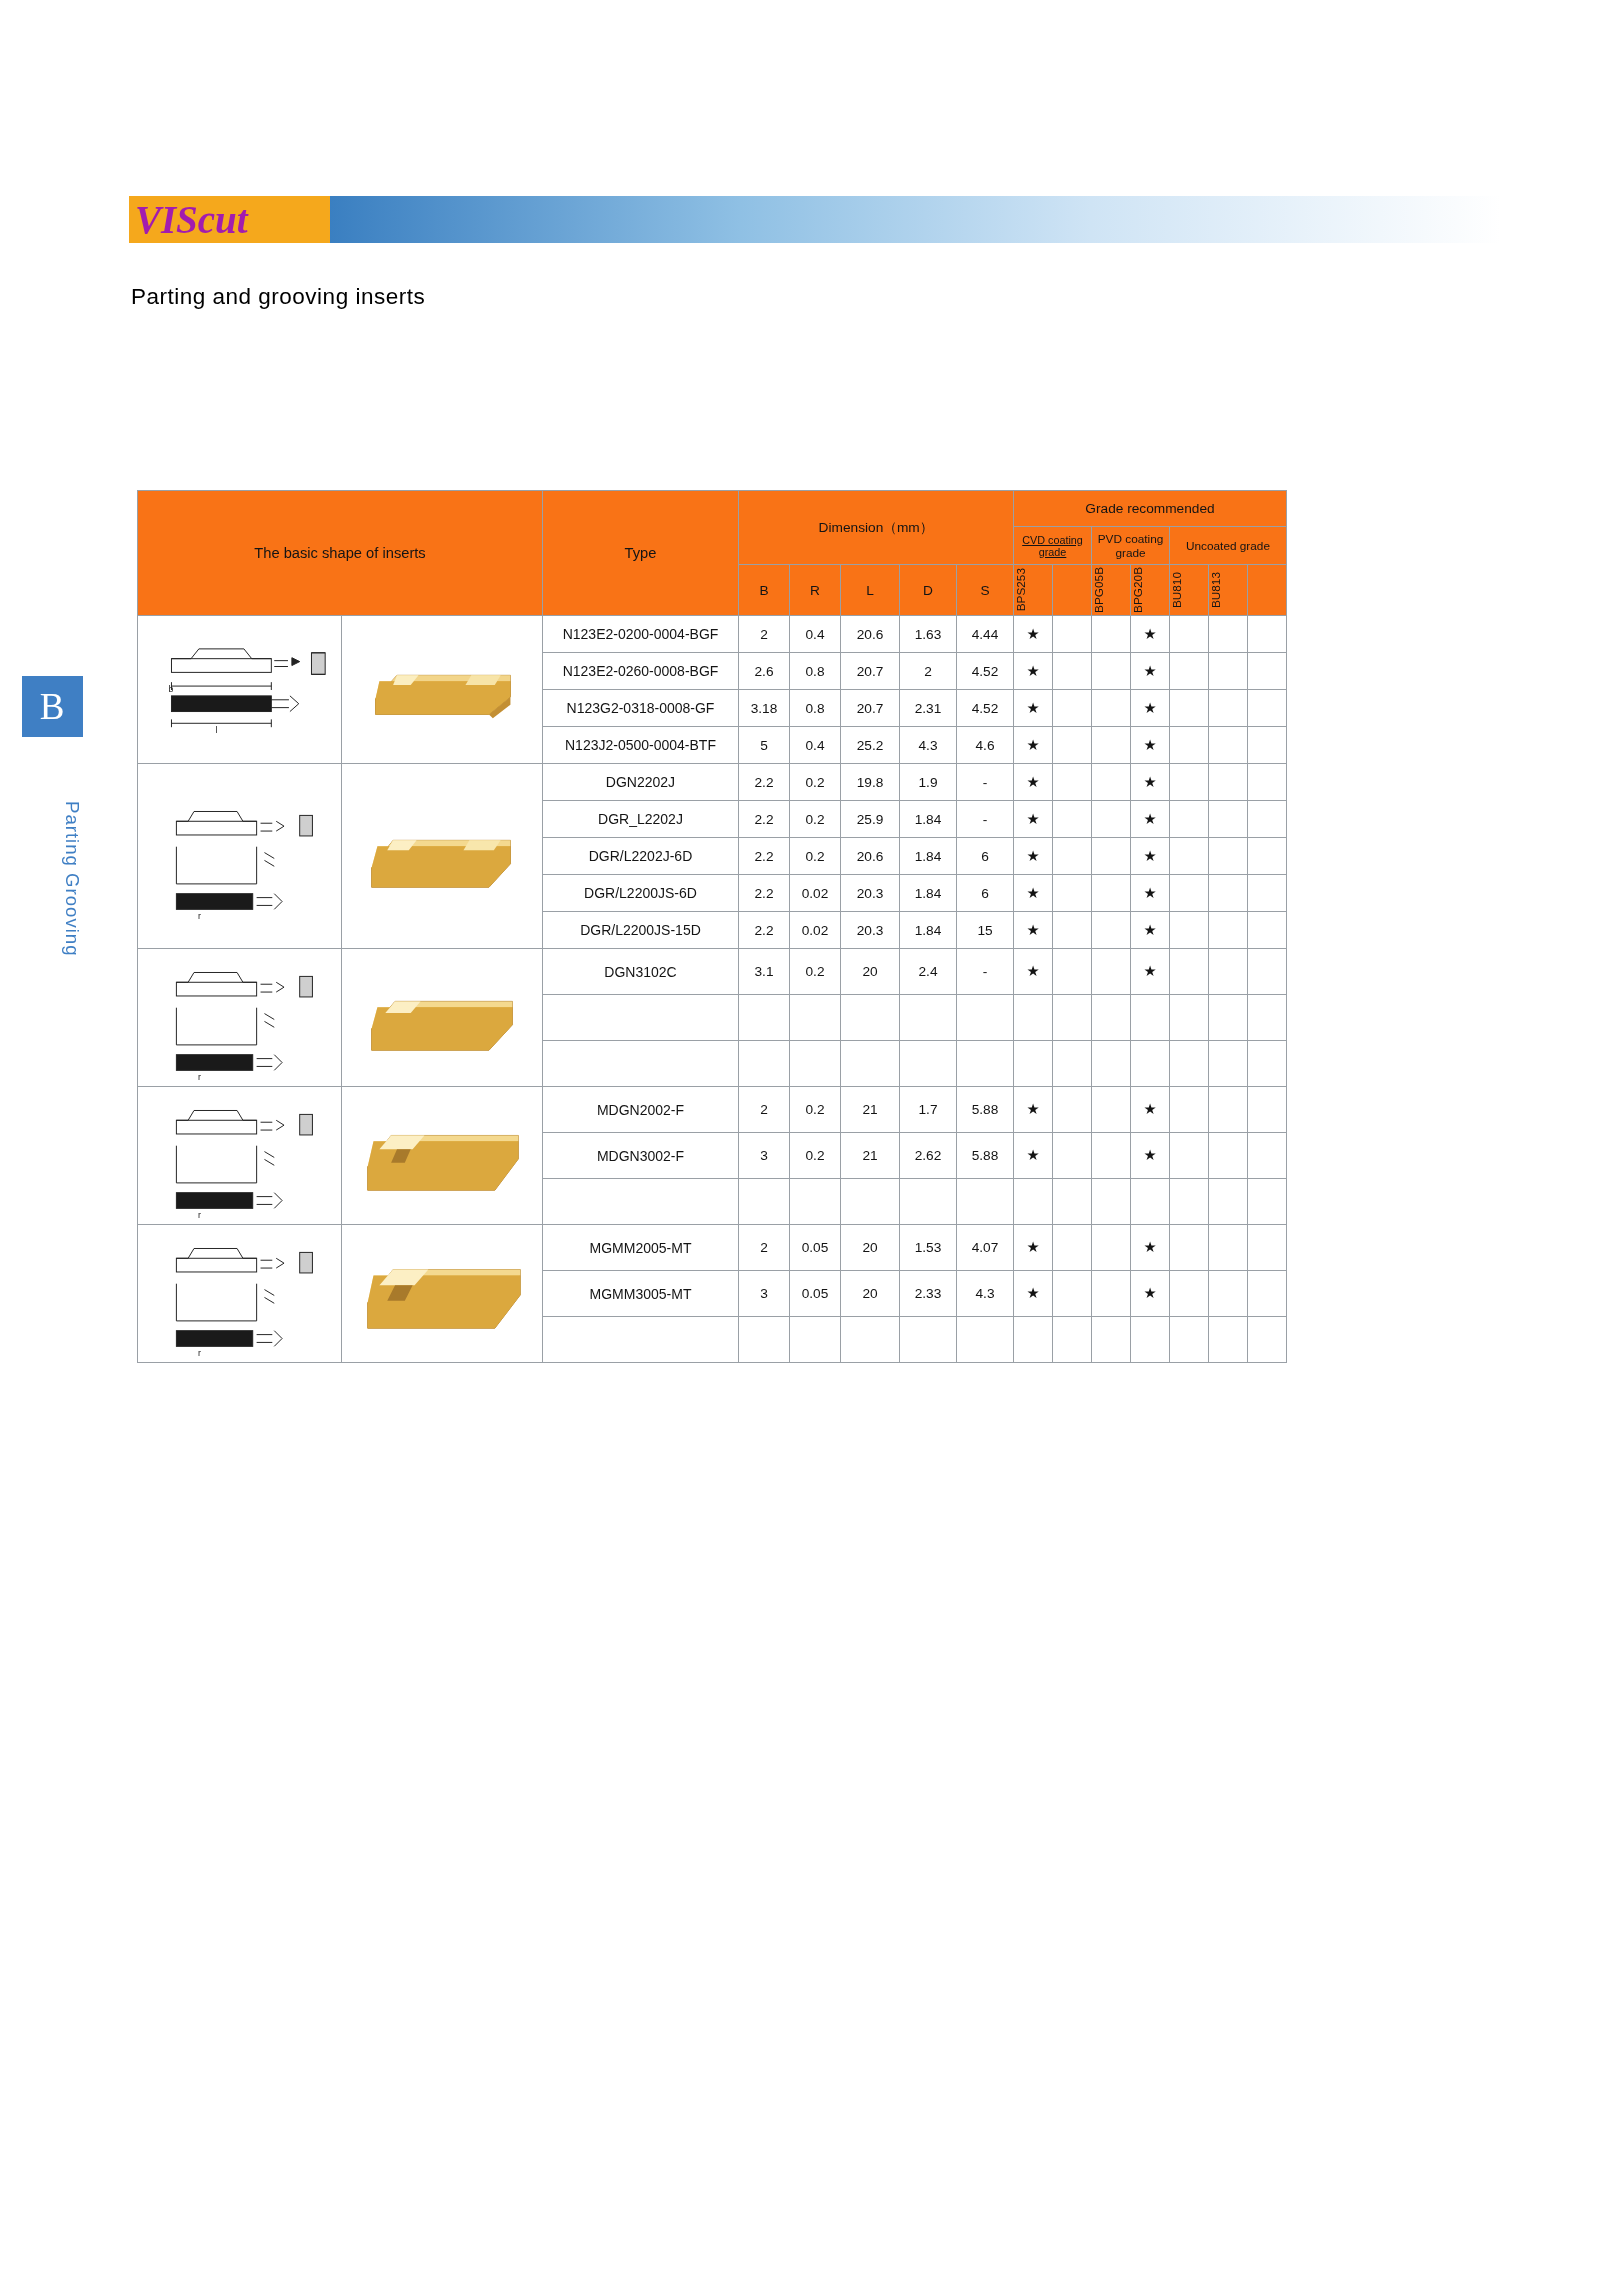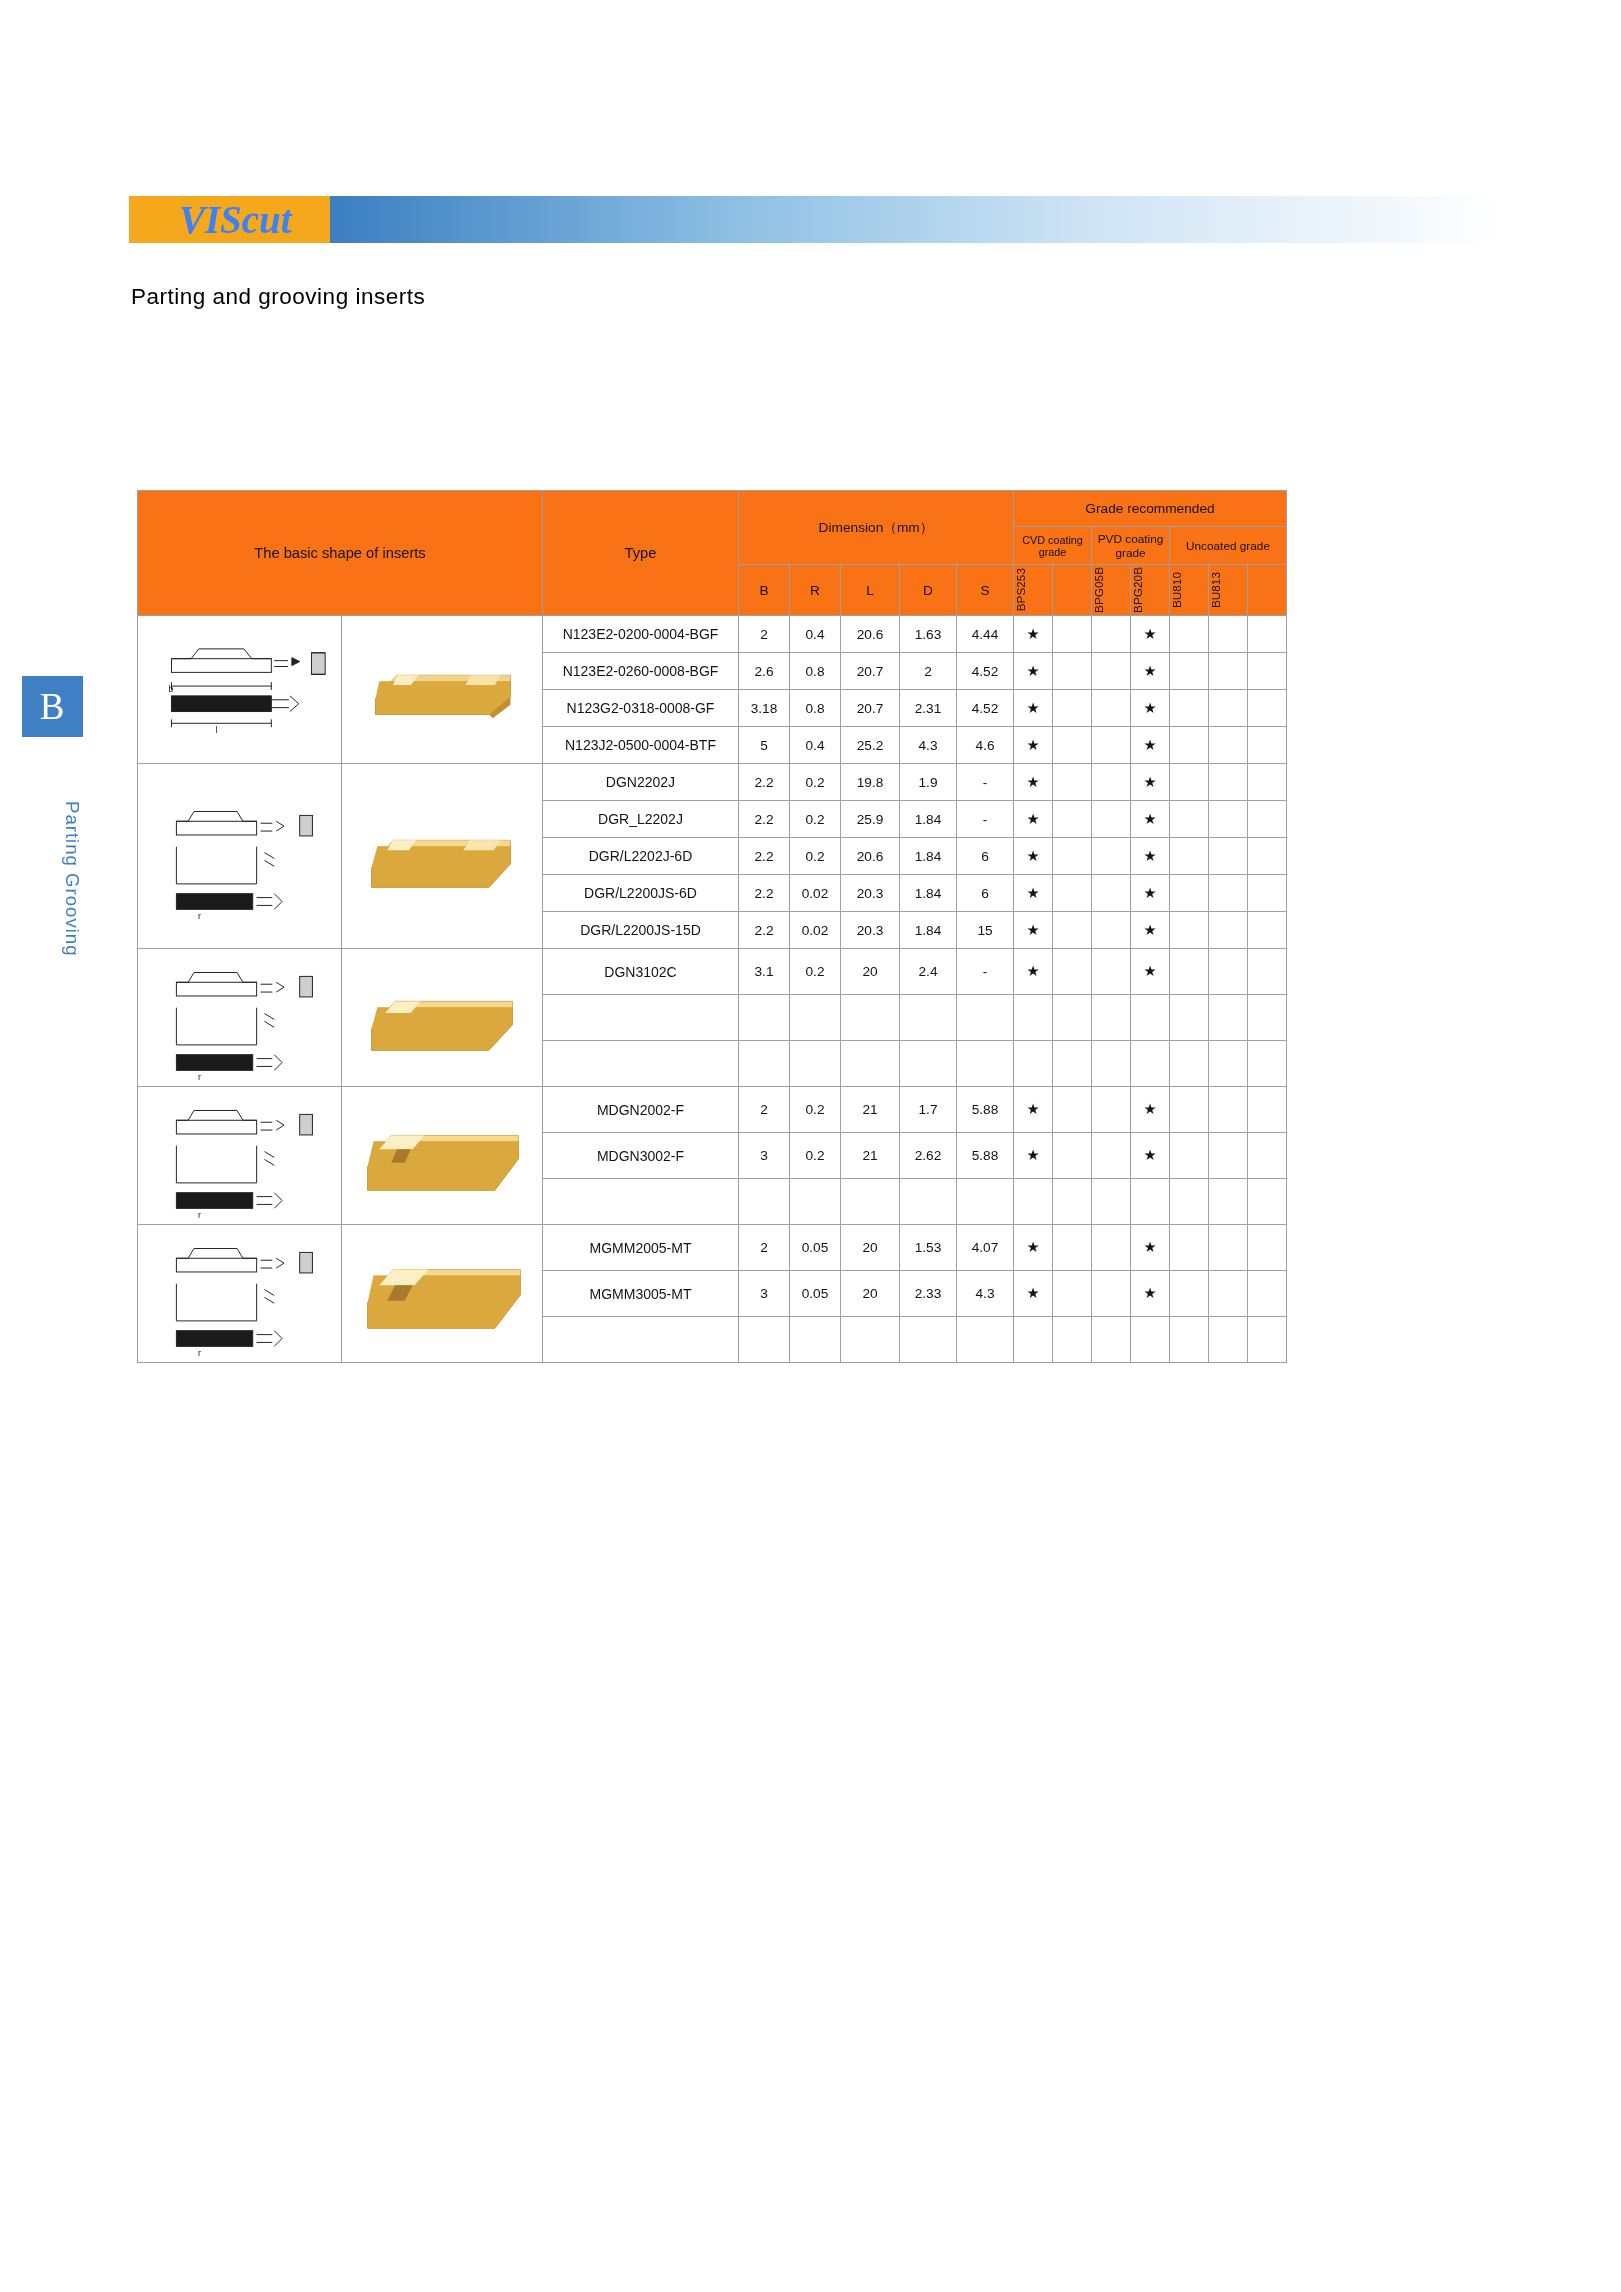--- a/index.html
+++ b/index.html
@@ -7,21 +7,21 @@
 
   
   .brand-wrap { position:absolute; left:129px; top:196px; width:1372px; height:47px; }
   .brand-box {
     position:absolute; left:0; top:0; width:201px; height:47px;
     background:#f5a81c;
   }
   .brand-text {
     position:absolute; left:5.9px; top:2px; width:201px; height:43px;
     font-family:"Liberation Serif", serif; font-weight:bold; font-style:italic;
-    font-size:39px; letter-spacing:0px; color:#3b82f6; line-height:43px;margin-left:44px;
+    font-size:39px; letter-spacing:0px; color:#a21caf; line-height:43px;
   }
   .brand-bar {
     position:absolute; left:201px; top:0; width:1171px; height:47px;
     background:linear-gradient(to right, #3a7fc1 0%, #8fc0e4 35%, #cfe4f5 65%, #ffffff 100%);
   }
   .subtitle {
     position:absolute; left:131px; top:284px;
     font-size:22.5px; color:#000000; letter-spacing:0.5px;
   }
 
@@ -105,21 +105,21 @@
 
   <tbody>
       <tr>
     <td class="hdr" rowspan="3" colspan="2" style="height:59px;font-size:14.7px;">The basic shape of inserts</td>
     <td class="hdr" rowspan="3" style="font-size:14.7px;">Type</td>
     <td class="hdr" colspan="5" rowspan="2" style="font-size:13.7px;">Dimension（mm）</td>
     <td class="hdr" colspan="7" style="height:35px;font-size:13.7px;">Grade recommended</td>
   </tr>
 
   <tr>
-    <td class="hdr tiny" colspan="2" style="height:37px;">CVD coating grade</td>
+    <td class="hdr tiny" colspan="2" style="height:37px;text-decoration:underline;">CVD coating grade</td>
     <td class="hdr small" colspan="2">PVD coating grade</td>
     <td class="hdr small" colspan="3">Uncoated grade</td>
   </tr>
 
   <tr style="height:51px;">
     <td class="hdr">B</td>
     <td class="hdr">R</td>
     <td class="hdr">L</td>
     <td class="hdr">D</td>
     <td class="hdr">S</td>

